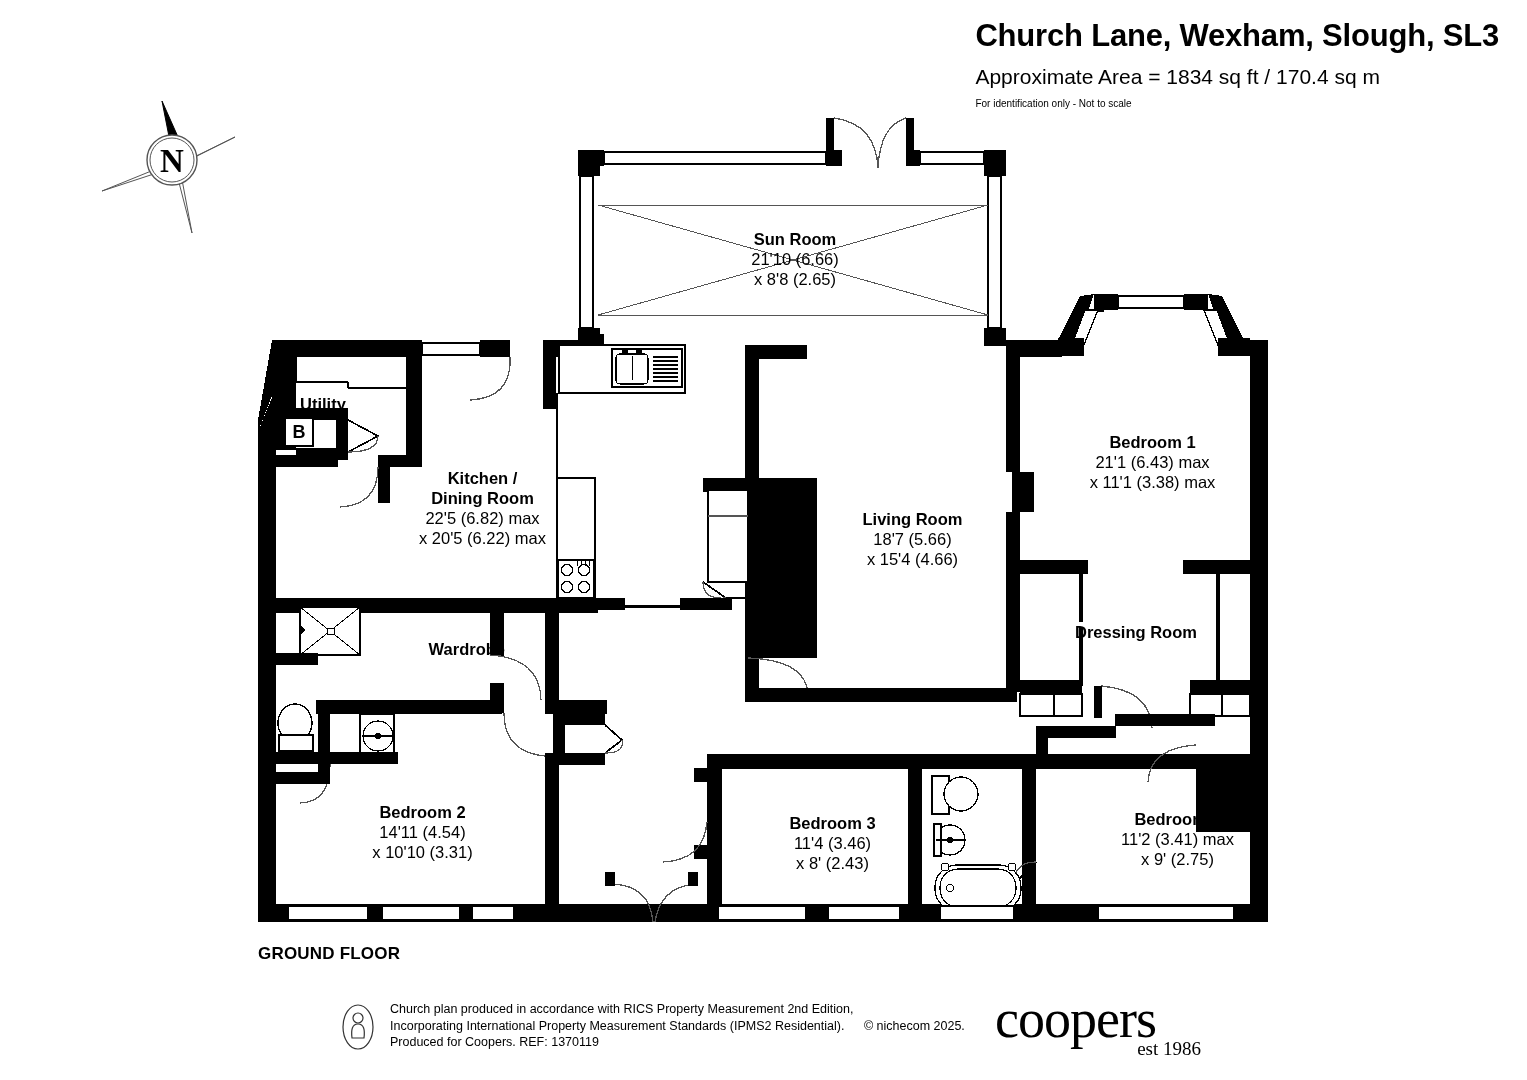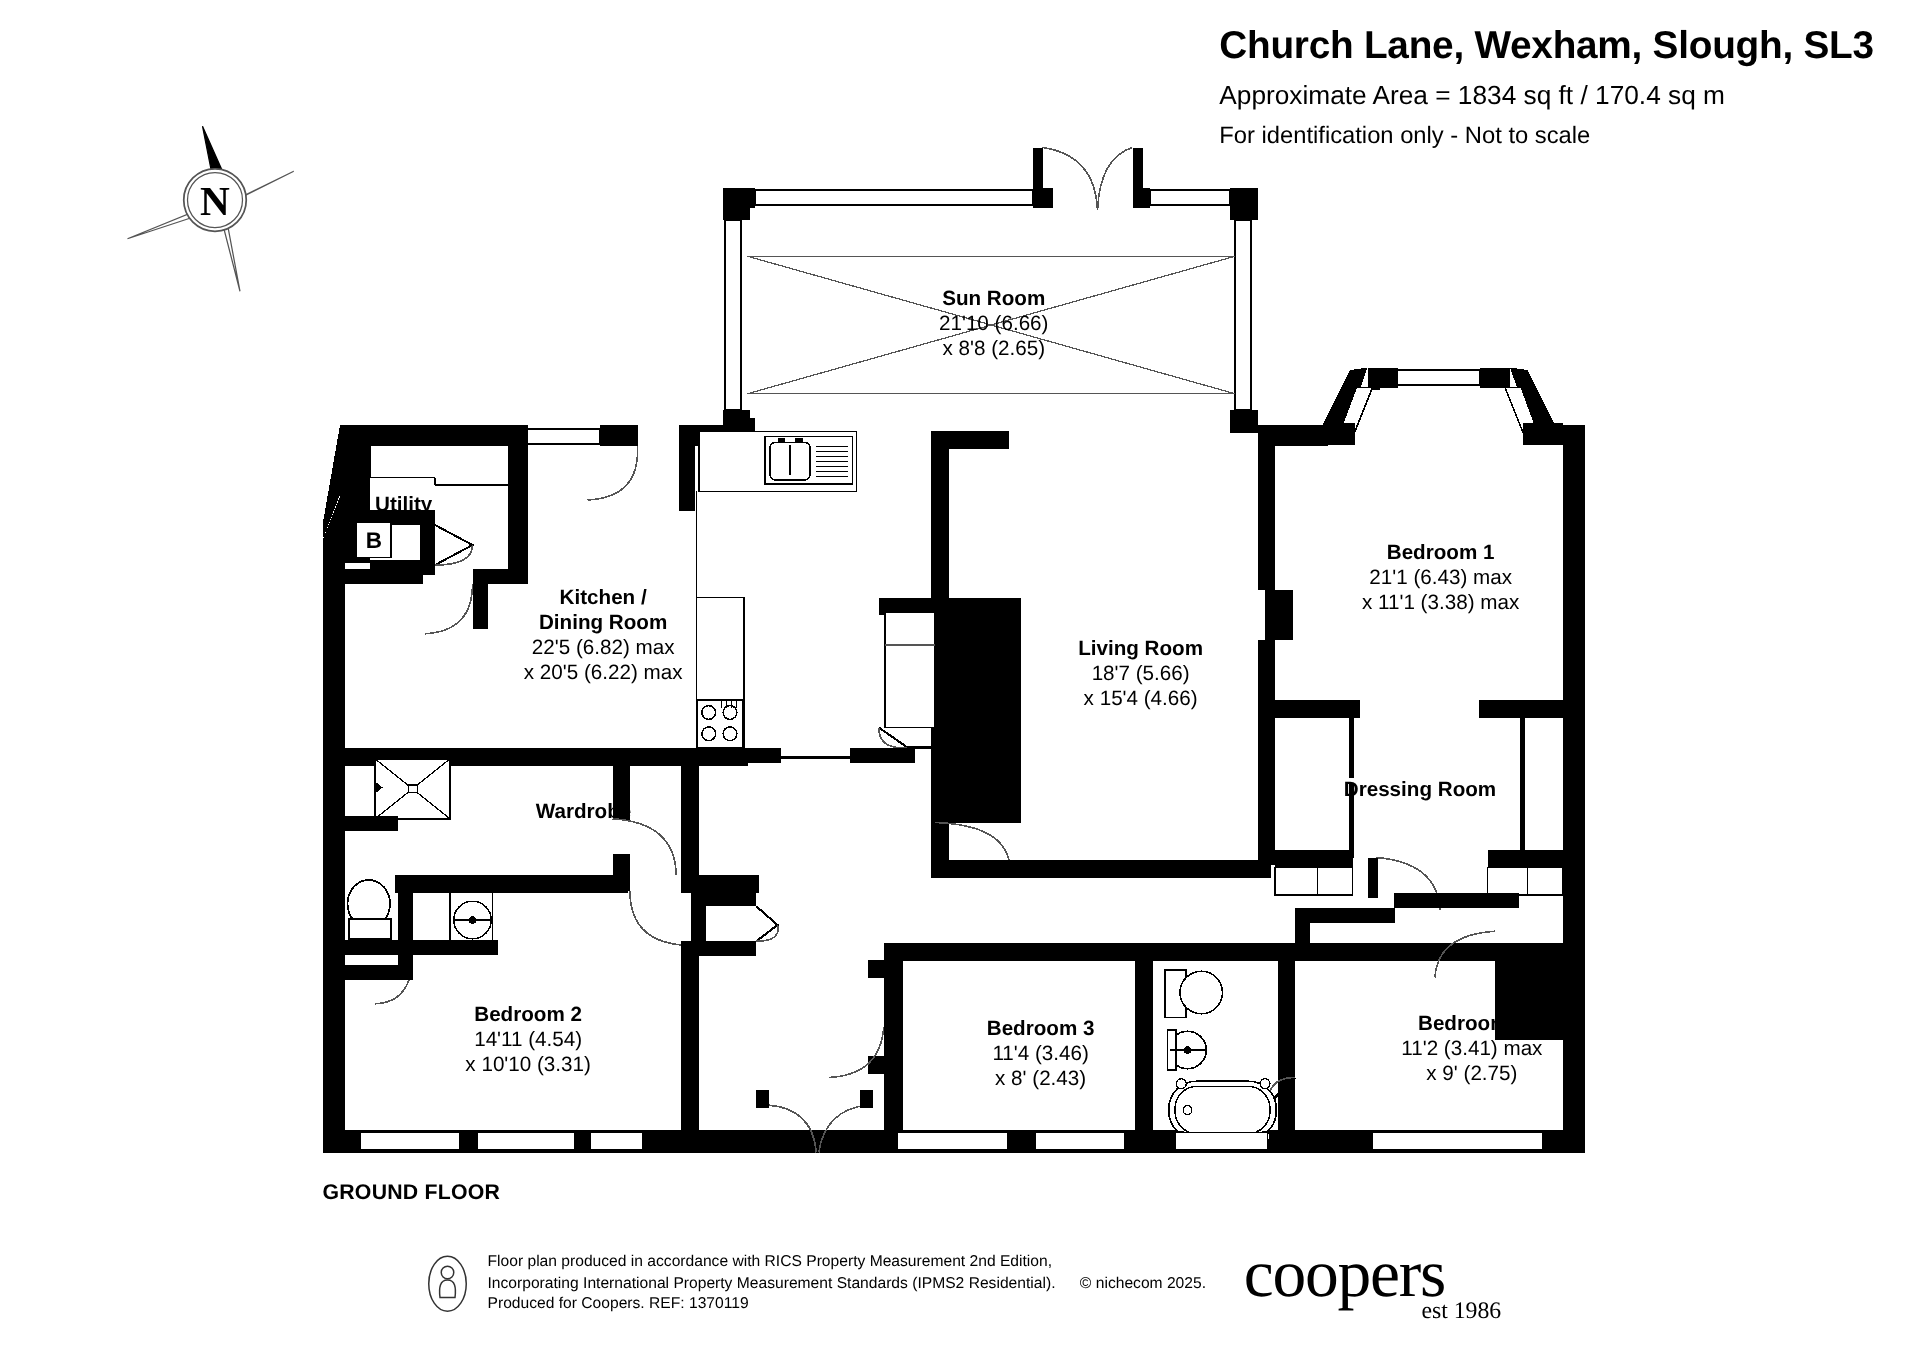--- a/index.html
+++ b/index.html
@@ -6,21 +6,21 @@
   body{
     width:1527px;height:1080px;position:relative;overflow:hidden;
     font-family:"Liberation Sans", sans-serif;color:#000;
   }
   .page{position:absolute;inset:0;}
 
   
   #header{position:absolute;right:28px;top:18px;text-align:left;}
   #title{font-size:31px;font-weight:bold;letter-spacing:-0.2px;line-height:1.15;white-space:nowrap;}
   #area{font-size:21px;margin-top:11px;white-space:nowrap;}
-  #notice{font-size:19px;margin-top:9px;white-space:nowrap;}
+  #notice{font-size:10px;margin-top:9px;white-space:nowrap;}
 
   
   #compass{position:absolute;left:100px;top:95px;width:150px;height:145px;}
 
   
   #plan{position:absolute;left:0;top:0;width:1527px;height:1080px;}
 
   
   .rl{position:absolute;text-align:center;line-height:1.22;white-space:nowrap;}
   .rl .nm{font-size:16.5px;font-weight:bold;}
@@ -428,21 +428,21 @@
 
   <div id="floorlabel">GROUND FLOOR</div>
 
   <div id="footer">
     <svg id="rics-icon" viewBox="0 0 36 48">
       <ellipse cx="18" cy="24" rx="15" ry="22" fill="none" stroke="#333" stroke-width="1.2"></ellipse>
       <circle cx="18" cy="15" r="5" fill="none" stroke="#333" stroke-width="1.2"></circle>
       <path d="M18,21 C12,21 11,27 12,35 L24,35 C25,27 24,21 18,21 Z" fill="none" stroke="#333" stroke-width="1.2"></path>
     </svg>
     <div id="footer-text">
-      <div>Floor plan produced in accordance with RICS Property Measurement 2nd Edition,</div>
+      <div>Church plan produced in accordance with RICS Property Measurement 2nd Edition,</div>
       <div>
         <span>Incorporating International Property Measurement Standards (IPMS2 Residential).</span>
         <span class="cp">© nichecom 2025.</span>
       </div>
       <div>Produced for Coopers.   REF: 1370119</div>
     </div>
     <div id="logo">
       <div class="word">coopers</div>
       <div class="est">est 1986</div>
     </div>

